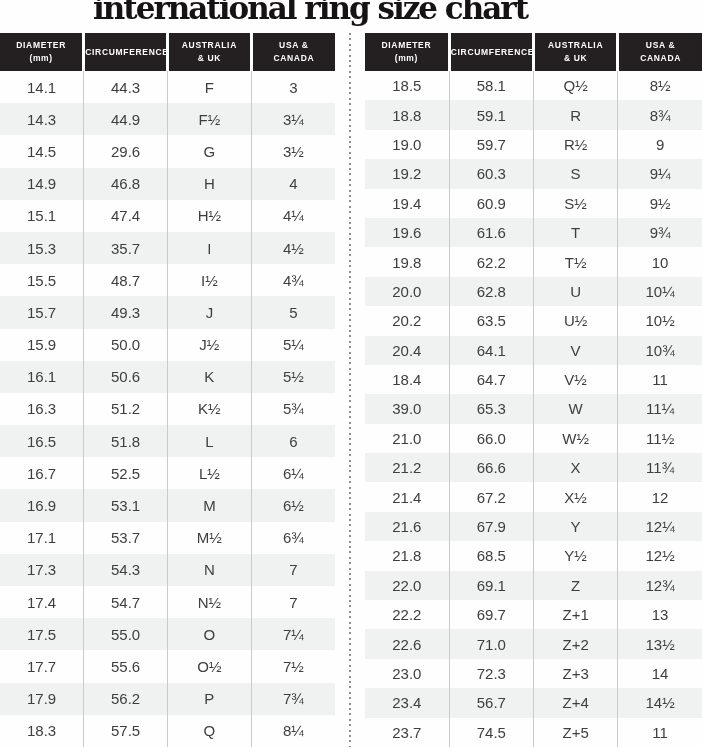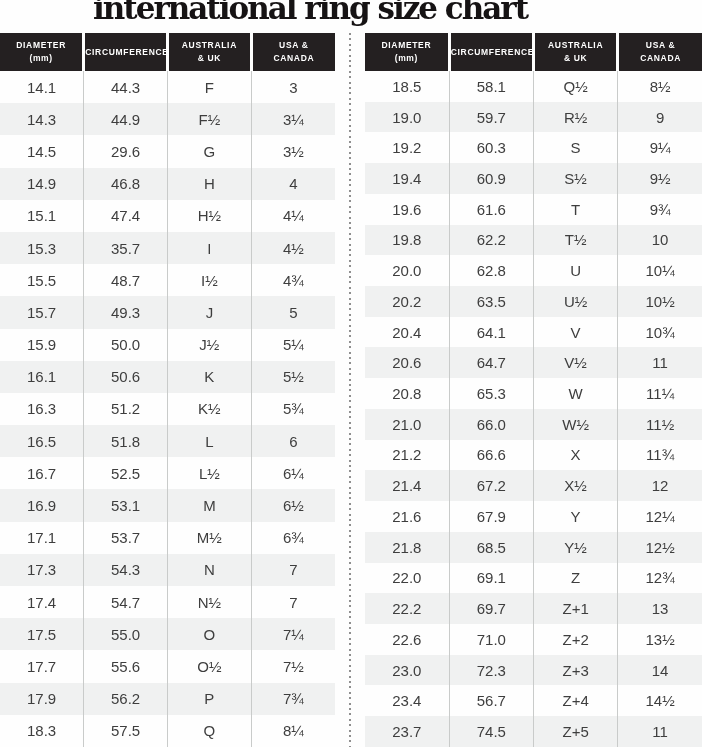--- a/index.html
+++ b/index.html
@@ -250,20 +250,26 @@
           </tr>
         </thead>
         <tbody>
           <tr>
             <td>18.5</td>
             <td>58.1</td>
             <td>Q½</td>
             <td>8½</td>
           </tr>
           <tr>
+            <td>18.8</td>
+            <td>59.1</td>
+            <td>R</td>
+            <td>8¾</td>
+          </tr>
+          <tr>
             <td>19.0</td>
             <td>59.7</td>
             <td>R½</td>
             <td>9</td>
           </tr>
           <tr>
             <td>19.2</td>
             <td>60.3</td>
             <td>S</td>
             <td>9¼</td>
@@ -298,27 +304,27 @@
             <td>U½</td>
             <td>10½</td>
           </tr>
           <tr>
             <td>20.4</td>
             <td>64.1</td>
             <td>V</td>
             <td>10¾</td>
           </tr>
           <tr>
-            <td>20.6</td>
+            <td>18.4</td>
             <td>64.7</td>
             <td>V½</td>
             <td>11</td>
           </tr>
           <tr>
-            <td>20.8</td>
+            <td>39.0</td>
             <td>65.3</td>
             <td>W</td>
             <td>11¼</td>
           </tr>
           <tr>
             <td>21.0</td>
             <td>66.0</td>
             <td>W½</td>
             <td>11½</td>
           </tr>

